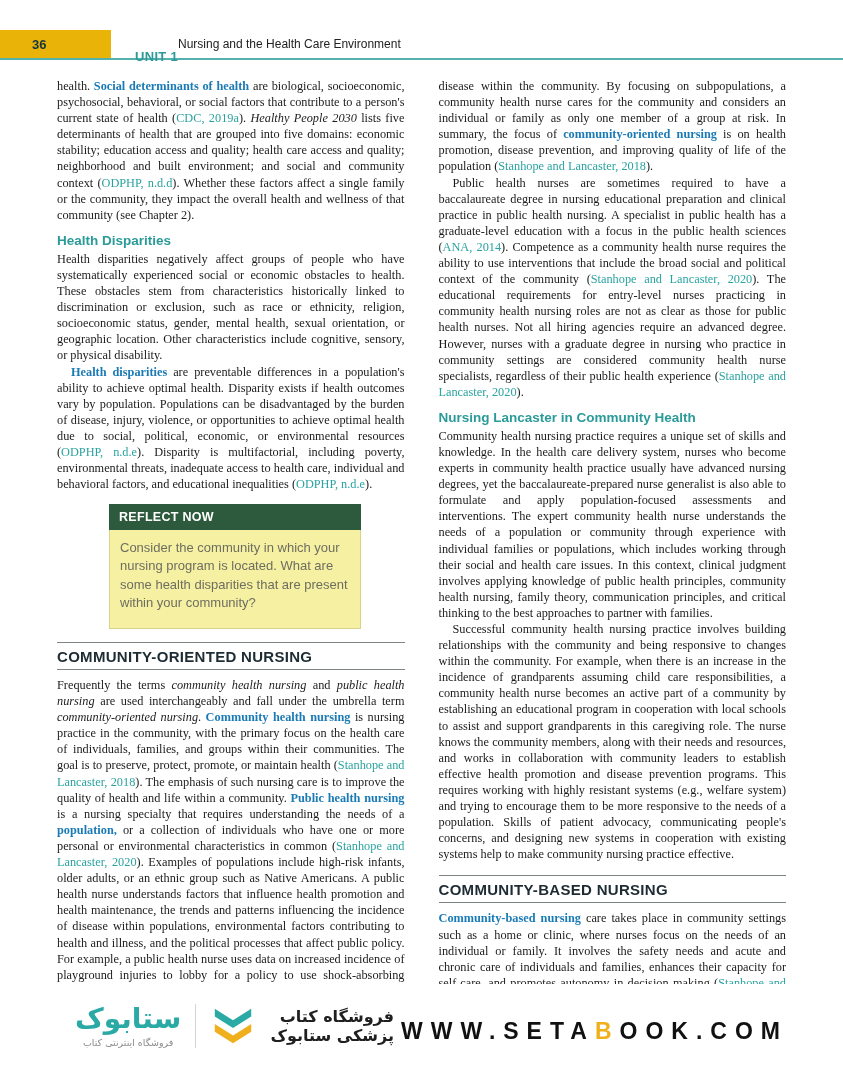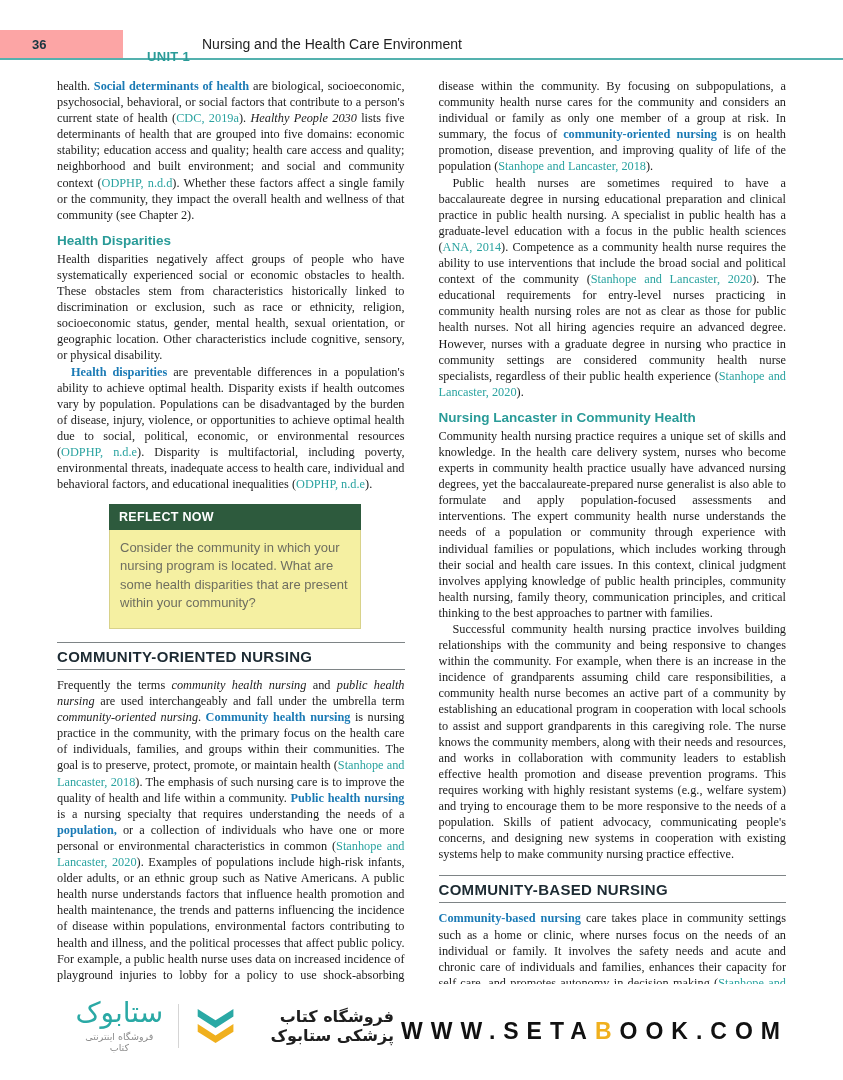--- a/index.html
+++ b/index.html
@@ -1,24 +1,24 @@
 <!DOCTYPE html>
 <html><head>
 <meta charset="utf-8">
 <style>
   html,body{margin:0;padding:0;background:#e8e8e8;}
   .page{position:relative;width:843px;height:1080px;background:#ffffff;margin:0 auto;overflow:hidden;
         font-family:"Liberation Serif", serif;color:#1b1b1b;}
   
   .header{position:absolute;top:30px;left:0;right:0;height:28px;border-bottom:2px solid #54b1ae;
           display:flex;align-items:center;font-family:"Liberation Sans", sans-serif;}
-  .pagenum-block{width:123px;height:100%;background:#fca5a5;display:flex;align-items:center;box-sizing:border-box;padding-left:32px;}
+  .pagenum-block{width:111px;height:100%;background:#eab308;display:flex;align-items:center;box-sizing:border-box;padding-left:32px;}
   .pagenum-block span{font-weight:bold;font-size:13px;color:#173540;}
   .unit-label{margin-left:24px;font-weight:bold;font-size:13px;color:#2a9b98;letter-spacing:.3px;margin-top:24px;}
-  .unit-title{margin-left:12px;font-size:14px;color:#222;}
+  .unit-title{margin-left:0;font-size:12px;color:#222;}
   
   .columns{position:absolute;top:78px;left:57px;right:57px;bottom:96px;display:flex;gap:34px;overflow:hidden;}
   .col{flex:1;min-width:0;overflow:hidden;}
   .para{margin:0;font-size:12.3px;line-height:1.31;text-align:justify;color:#1b1b1b;}
   .para.ind{text-indent:14px;}
   .key{color:#1a7ab5;font-weight:bold;}
   .cite{color:#2aa3a0;}
   .it{font-style:italic;}
   .sub-heading{margin:10px 0 3px;font-family:"Liberation Sans", sans-serif;font-weight:bold;
                font-size:13.5px;color:#2a9b98;}
@@ -30,21 +30,21 @@
   .reflect-head{background:#2d5a3d;color:#ffffff;font-family:"Liberation Sans", sans-serif;
                 font-weight:bold;font-size:12.5px;padding:6px 10px;letter-spacing:.3px;}
   .reflect-body{background:#f5f0a2;border:1px solid #d8d28a;border-top:none;
                 font-family:"Liberation Sans", sans-serif;font-size:13px;line-height:1.4;
                 color:#6e6e60;padding:9px 10px 16px 10px;}
   
   .footer{position:absolute;left:0;right:0;bottom:0;height:96px;display:flex;align-items:center;
           justify-content:space-between;padding:0 55px 12px 75px;box-sizing:border-box;background:#fff;}
   .logo{display:flex;align-items:center;gap:14px;}
   .logo-text{display:flex;flex-direction:column;align-items:center;direction:rtl;}
-  .logo-main{font-family:"DejaVu Sans", sans-serif;font-weight:normal;font-size:28px;color:#2aa9a5;line-height:1;}
+  .logo-main{font-family:"DejaVu Sans", sans-serif;font-weight:bold;font-size:28px;color:#2aa9a5;line-height:1;}
   .logo-sub{font-family:"DejaVu Sans", sans-serif;font-size:9.5px;color:#8a8a8a;margin-top:4px;text-align:center;}
   .logo-divider{width:1px;height:44px;background:#d5d5d5;}
   .footer-right{display:flex;flex-direction:row;align-items:flex-end;gap:7px;}
   .store-title{direction:rtl;font-family:"DejaVu Sans", sans-serif;font-weight:bold;font-size:16px;color:#1f1f1f;}
   .url{font-family:"Liberation Sans", sans-serif;font-weight:bold;font-size:23px;color:#111;
        letter-spacing:8px;}
   .url .gold{color:#f0b01e;}
 </style>
 </head>
 <body>

